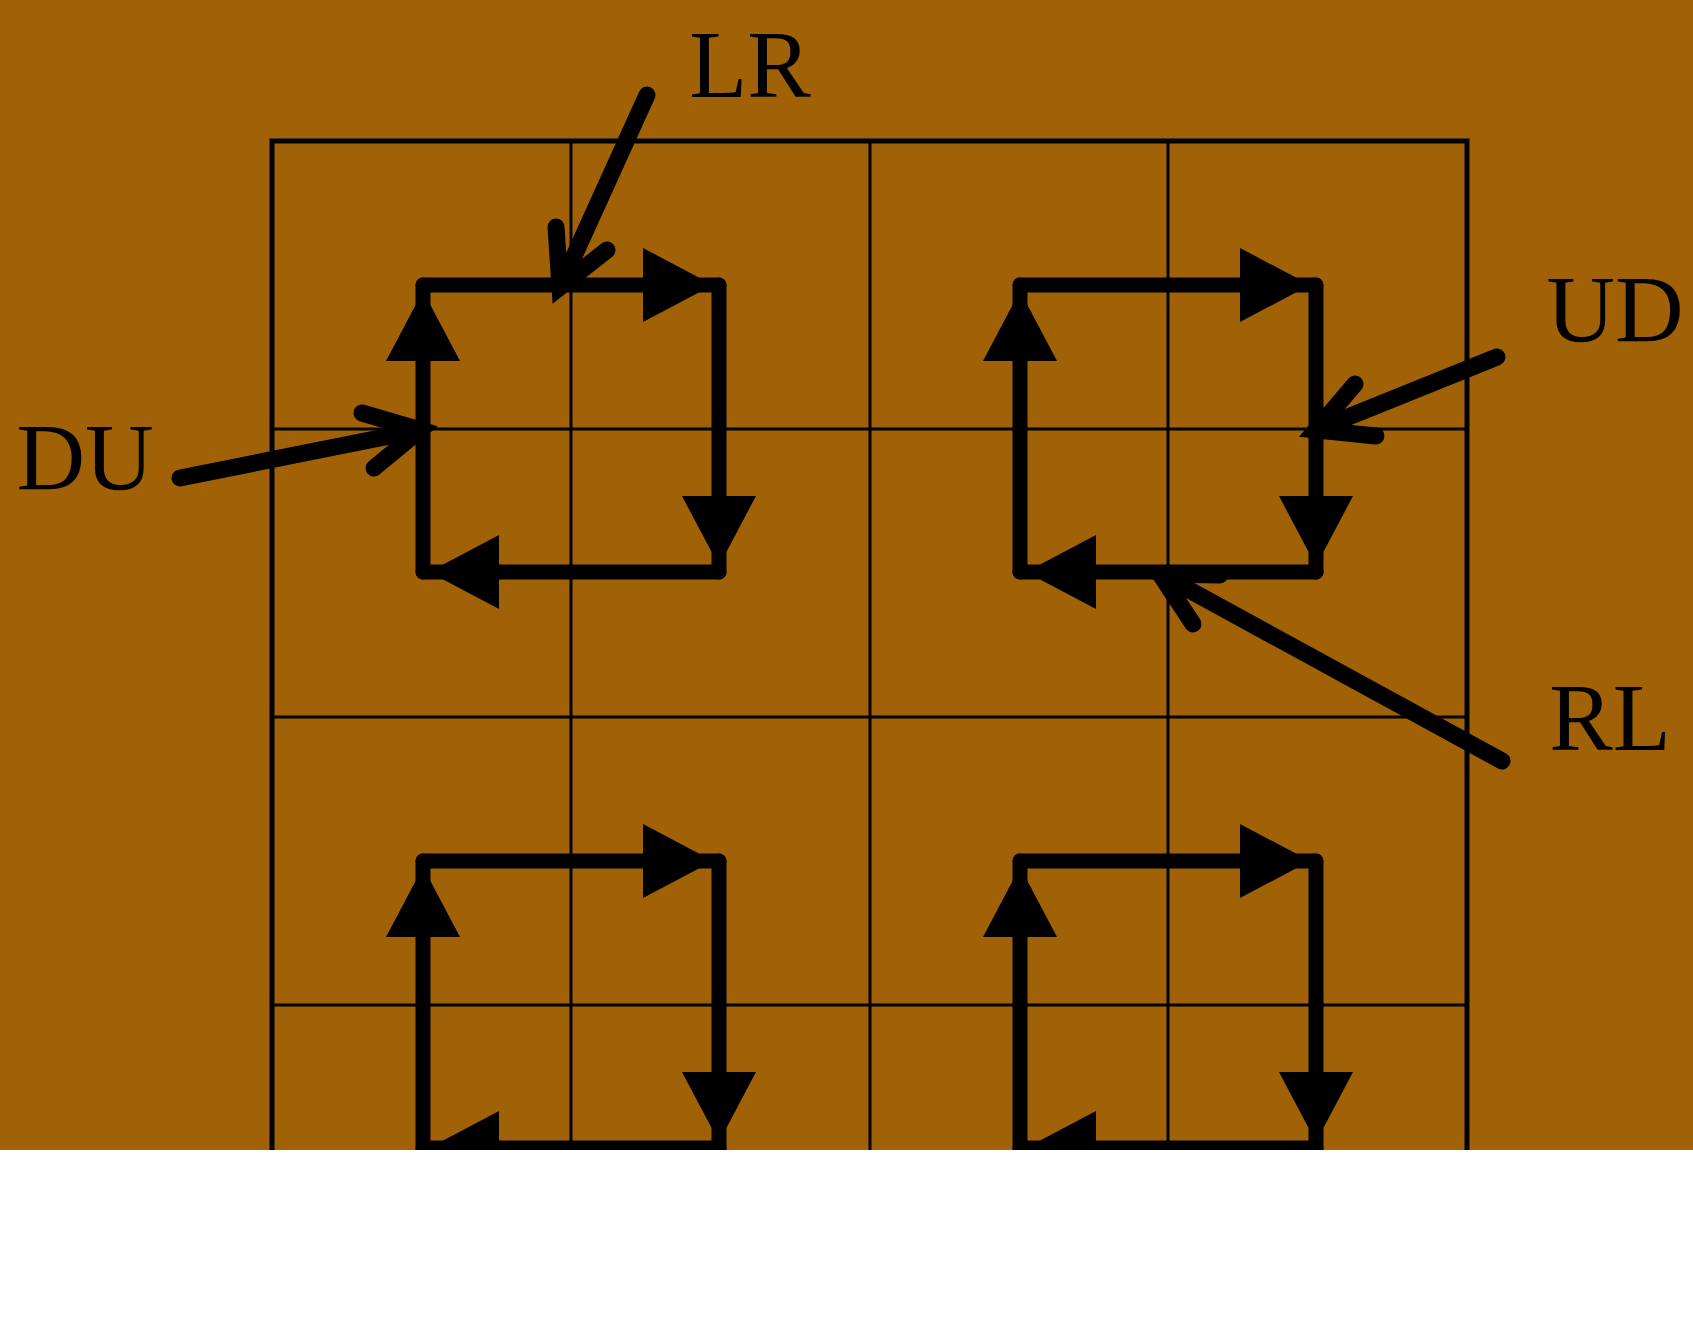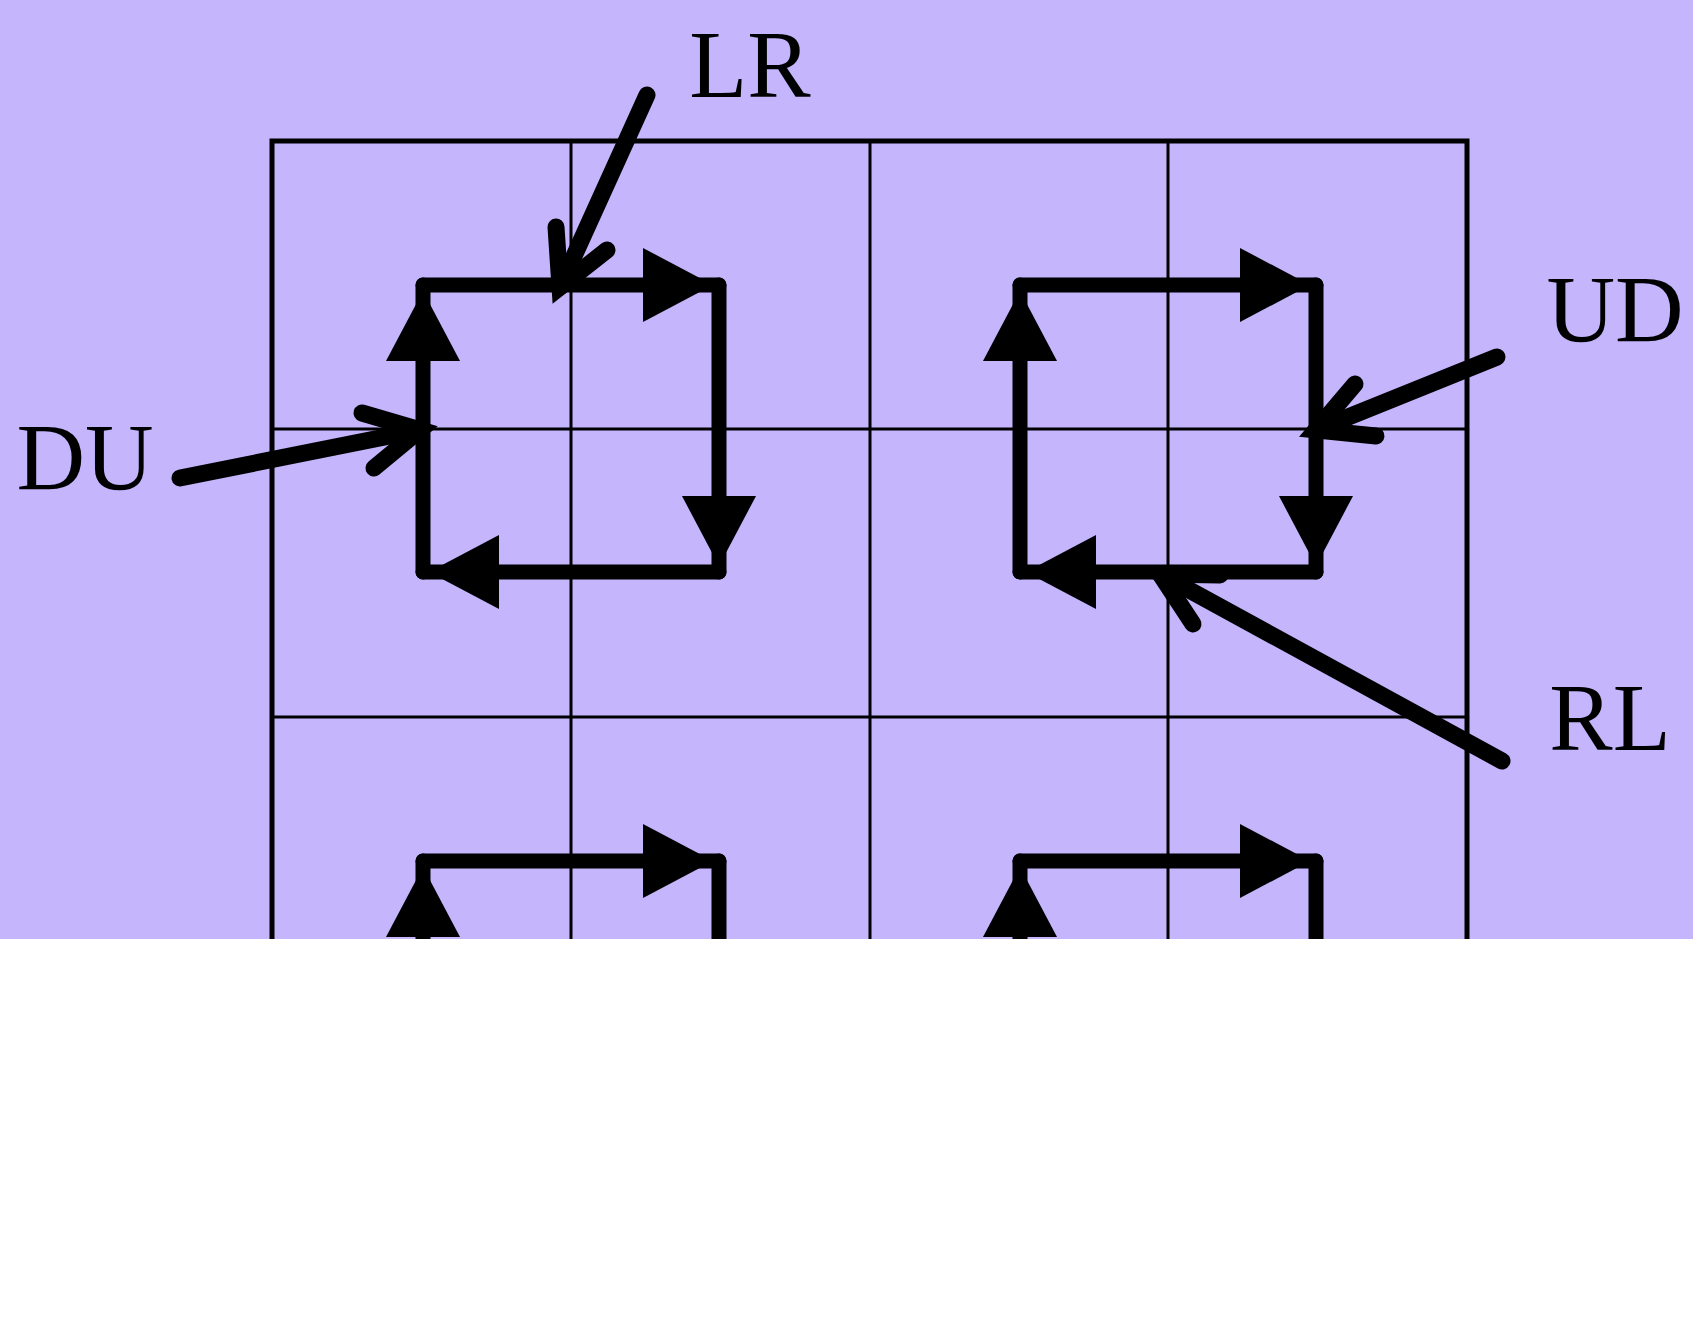--- a/index.html
+++ b/index.html
@@ -1,20 +1,20 @@
 <!DOCTYPE html>
 <html><head>
 <meta charset="utf-8">
 <style>
   html, body { margin: 0; padding: 0; background: #ffffff; }
   .stage {
     position: relative;
     width: 1693px;
-    height: 939px;
-    background: #c4b5fd;
+    height: 1150px;
+    background: #a16207;
     overflow: hidden;
   }
   .stage svg { position: absolute; left: 0; top: 0; }
   .grid-border { fill: none; stroke: #000000; stroke-width: 5; }
   .grid-line { stroke: #000000; stroke-width: 3; }
   .loop-edge { stroke: #000000; stroke-width: 15; stroke-linecap: round; }
   .loop-head { fill: #000000; stroke: none; }
   .ann-line { stroke: #000000; stroke-width: 17; stroke-linecap: round; fill: none; }
   .ann-barb { stroke: #000000; stroke-width: 17; stroke-linecap: round; fill: none; }
   .ann-label {

